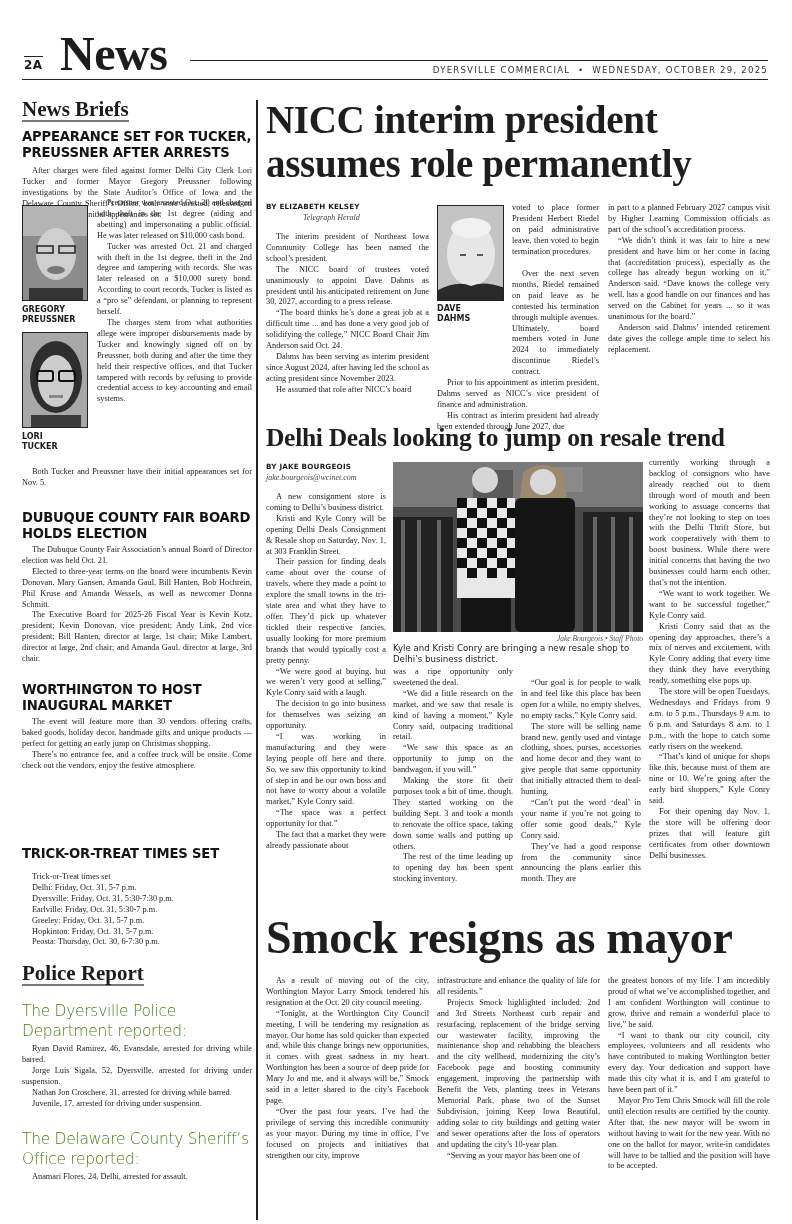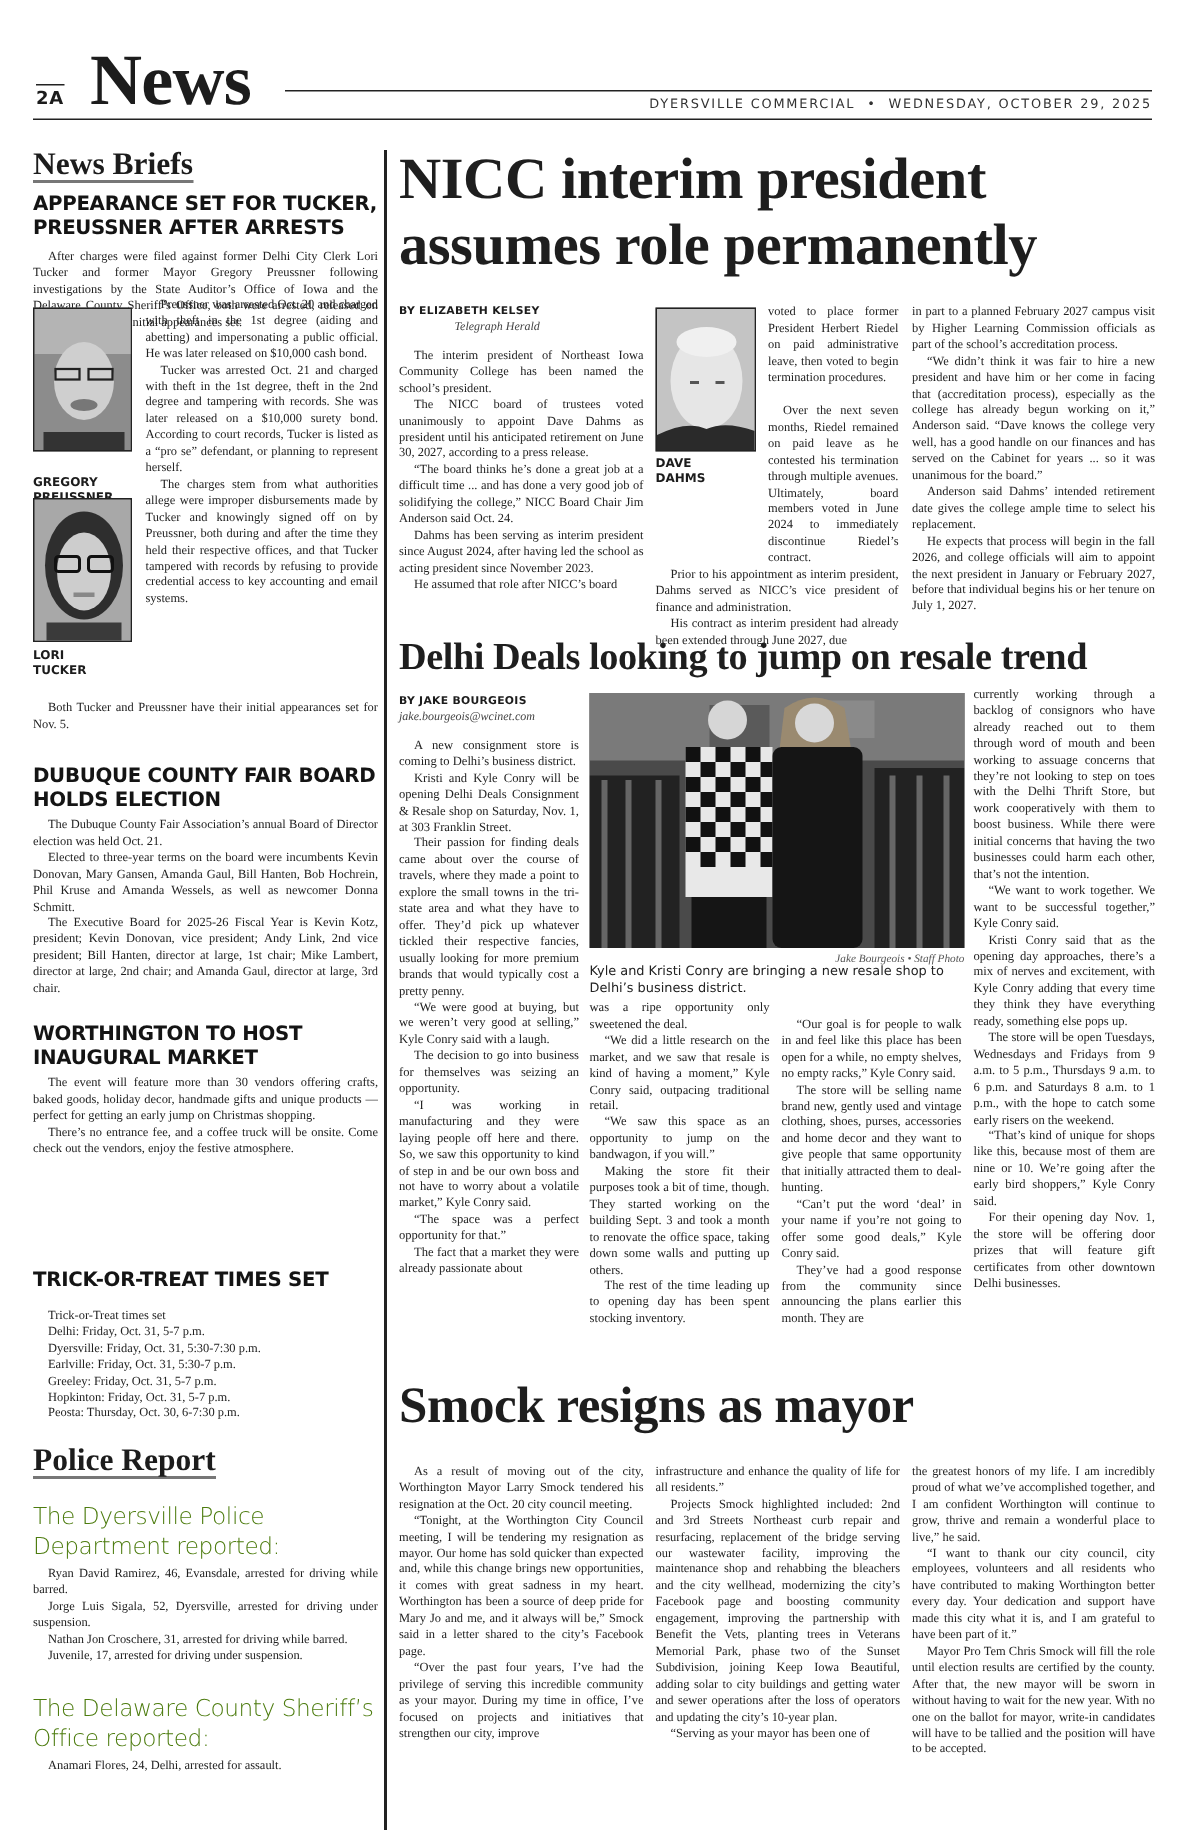--- a/index.html
+++ b/index.html
@@ -65,21 +65,21 @@
   <svg width="66" height="96" viewBox="0 0 66 96">
     <rect width="66" height="96" fill="#8c8c8c"></rect>
     <rect y="0" width="66" height="30" fill="#b4b4b4"></rect>
     <ellipse cx="33" cy="48" rx="20" ry="26" fill="#cfcfcf"></ellipse>
     <rect x="14" y="40" width="16" height="7" fill="none" stroke="#222" stroke-width="1.5"></rect>
     <rect x="36" y="40" width="16" height="7" fill="none" stroke="#222" stroke-width="1.5"></rect>
     <ellipse cx="33" cy="64" rx="9" ry="4" fill="#777"></ellipse>
     <rect x="6" y="82" width="54" height="14" fill="#333"></rect>
   </svg>
 </div>
-<div class="abs mug-cap" style="left:22px; top:305px;margin-top:12px;">
+<div class="abs mug-cap" style="left:22px; top:305px;">
   <div>GREGORY</div>
   <div>PREUSSNER</div>
 </div>
 
 <div class="abs mug" style="left:22px; top:332px; width:66px; height:96px;">
   <svg width="66" height="96" viewBox="0 0 66 96">
     <rect width="66" height="96" fill="#a8a8a8"></rect>
     <ellipse cx="33" cy="44" rx="26" ry="36" fill="#2e2e2e"></ellipse>
     <ellipse cx="33" cy="48" rx="18" ry="26" fill="#cdcdcd"></ellipse>
     <rect x="14" y="38" width="16" height="10" rx="2" fill="none" stroke="#111" stroke-width="2"></rect>
@@ -178,21 +178,20 @@
 <div class="abs bt" style="left:437px; top:269px; width:162px;">
   <p style="padding-left:75px; text-indent:10px;">Over the next seven months, Riedel remained on paid leave as he contested his termination through multiple avenues. Ultimately, board members voted in June 2024 to immediately discontinue Riedel’s contract.</p>
   <p>Prior to his appointment as interim president, Dahms served as NICC’s vice president of finance and administration.</p>
   <p>His contract as interim president had already been extended through June 2027, due</p>
 </div>
 
 <div class="abs bt" style="left:608px; top:203px; width:162px;">
   <p class="noind">in part to a planned February 2027 campus visit by Higher Learning Commission officials as part of the school’s accreditation process.</p>
   <p>“We didn’t think it was fair to hire a new president and have him or her come in facing that (accreditation process), especially as the college has already begun working on it,” Anderson said. “Dave knows the college very well, has a good handle on our finances and has served on the Cabinet for years ... so it was unanimous for the board.”</p>
   <p>Anderson said Dahms’ intended retirement date gives the college ample time to select his replacement.</p>
-  <p>He expects that process will begin in the fall 2026, and college officials will aim to appoint the next president in January or February 2027, before that individual begins his or her tenure on July 1, 2027.</p>
 </div>
 
 <div class="abs headline" style="left:266px; top:423px; font-size:25.5px; line-height:30px; width:510px; white-space:nowrap;">Delhi Deals looking to jump on resale trend</div>
 
 <div class="abs byline" style="left:266px; top:462px;">BY JAKE BOURGEOIS</div>
 <div class="abs byline-sub" style="left:266px; top:473px;">jake.bourgeois@wcinet.com</div>
 
 <div class="abs bt" style="left:266px; top:492px; width:120px; font-size:8.4px;">
   <p>A new consignment store is coming to Delhi’s business district.</p>
   <p>Kristi and Kyle Conry will be opening Delhi Deals Consignment &amp; Resale shop on Saturday, Nov. 1, at 303 Franklin Street.</p>
@@ -276,21 +275,21 @@
 
 <div class="abs bt" style="left:649px; top:458px; width:121px; font-size:8.4px;">
   <p class="noind">currently working through a backlog of consignors who have already reached out to them through word of mouth and been working to assuage concerns that they’re not looking to step on toes with the Delhi Thrift Store, but work cooperatively with them to boost business. While there were initial concerns that having the two businesses could harm each other, that’s not the intention.</p>
   <p>“We want to work together. We want to be successful together,” Kyle Conry said.</p>
   <p>Kristi Conry said that as the opening day approaches, there’s a mix of nerves and excitement, with Kyle Conry adding that every time they think they have everything ready, something else pops up.</p>
   <p>The store will be open Tuesdays, Wednesdays and Fridays from 9 a.m. to 5 p.m., Thursdays 9 a.m. to 6 p.m. and Saturdays 8 a.m. to 1 p.m., with the hope to catch some early risers on the weekend.</p>
   <p>“That’s kind of unique for shops like this, because most of them are nine or 10. We’re going after the early bird shoppers,” Kyle Conry said.</p>
   <p>For their opening day Nov. 1, the store will be offering door prizes that will feature gift certificates from other downtown Delhi businesses.</p>
 </div>
 
-<div class="abs headline" style="left:266px; top:912px; font-size:34px; line-height:52px; width:510px; white-space:nowrap;">Smock resigns as mayor</div>
+<div class="abs headline" style="left:266px; top:912px; font-size:46px; line-height:52px; width:510px; white-space:nowrap;">Smock resigns as mayor</div>
 
 <div class="abs bt" style="left:266px; top:976px; width:163px;">
   <p>As a result of moving out of the city, Worthington Mayor Larry Smock tendered his resignation at the Oct. 20 city council meeting.</p>
   <p>“Tonight, at the Worthington City Council meeting, I will be tendering my resignation as mayor. Our home has sold quicker than expected and, while this change brings new opportunities, it comes with great sadness in my heart. Worthington has been a source of deep pride for Mary Jo and me, and it always will be,” Smock said in a letter shared to the city’s Facebook page.</p>
   <p>“Over the past four years, I’ve had the privilege of serving this incredible community as your mayor. During my time in office, I’ve focused on projects and initiatives that strengthen our city, improve</p>
 </div>
 <div class="abs bt" style="left:437px; top:976px; width:163px;">
   <p class="noind">infrastructure and enhance the quality of life for all residents.”</p>
   <p>Projects Smock highlighted included: 2nd and 3rd Streets Northeast curb repair and resurfacing, replacement of the bridge serving our wastewater facility, improving the maintenance shop and rehabbing the bleachers and the city wellhead, modernizing the city’s Facebook page and boosting community engagement, improving the partnership with Benefit the Vets, planting trees in Veterans Memorial Park, phase two of the Sunset Subdivision, joining Keep Iowa Beautiful, adding solar to city buildings and getting water and sewer operations after the loss of operators and updating the city’s 10-year plan.</p>
   <p>“Serving as your mayor has been one of</p>

